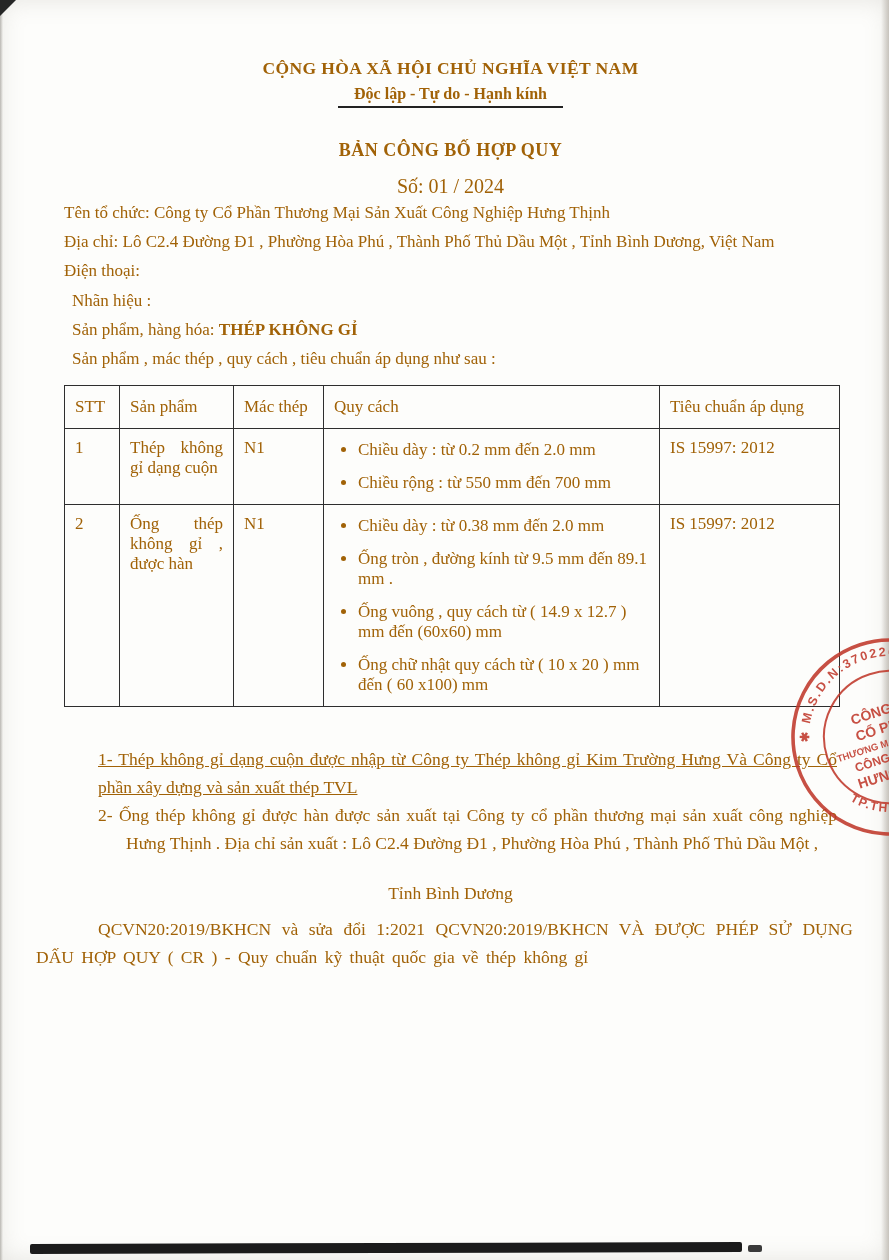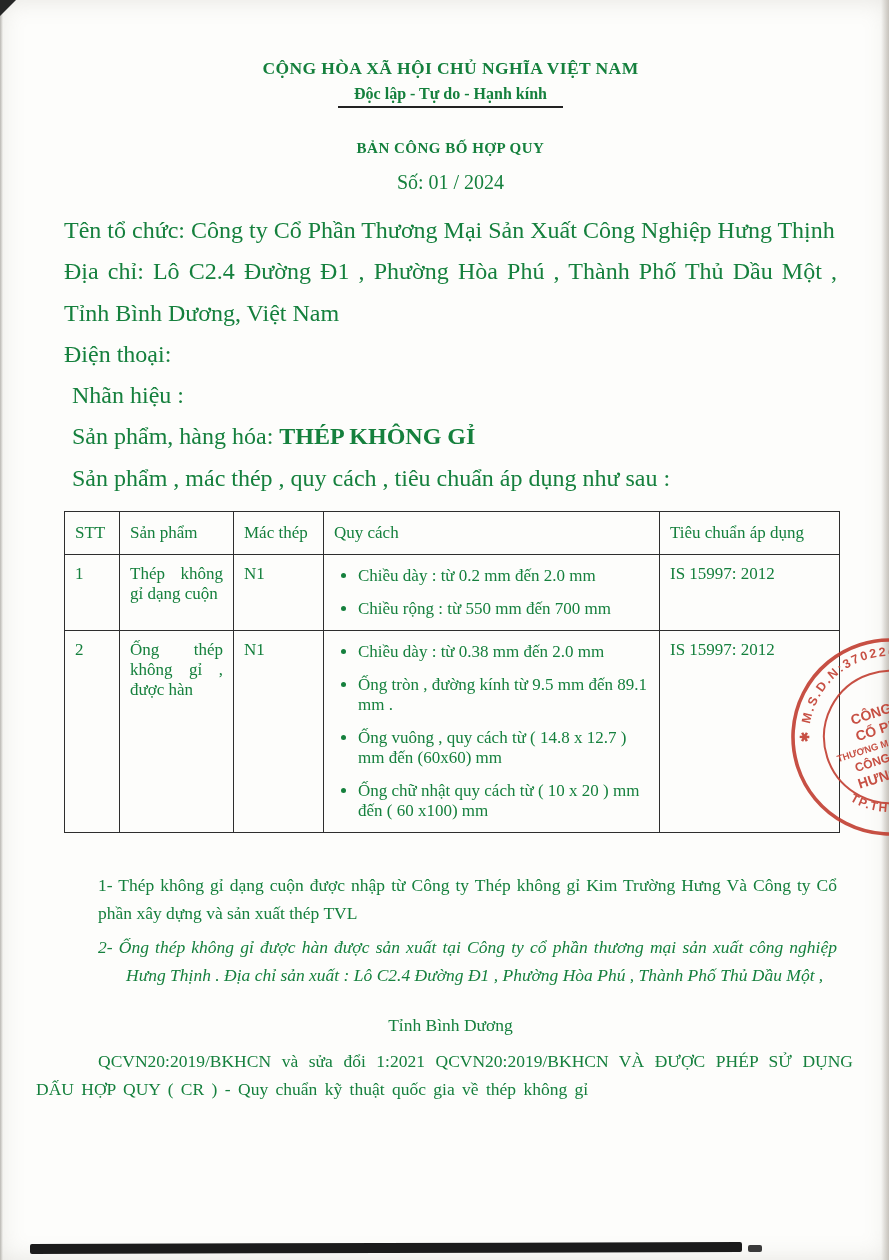--- a/index.html
+++ b/index.html
@@ -3,43 +3,43 @@
 <meta charset="utf-8">
 <style>
   html,body { margin:0; padding:0; background:#e8e8e6; }
   .page {
     position:relative;
     width:889px; height:1260px;
     margin:0 auto;
     background:#fdfdfb;
     overflow:hidden;
     font-family:"Liberation Serif","DejaVu Serif",serif;
-    color:#15803d;
+    color:#a16207;
     box-shadow: inset 0 0 24px rgba(120,115,105,0.18);
   }
   
   .edge-left   { position:absolute; left:0; top:0; width:3px; height:100%; background:linear-gradient(to right,#b9b7b2,rgba(185,183,178,0)); }
   .edge-right  { position:absolute; right:0; top:0; width:8px; height:100%; background:linear-gradient(to left,#c7c3bc,rgba(199,195,188,0)); }
   .corner-mark { position:absolute; left:0; top:0; width:0; height:0;
                  border-top:16px solid #262626; border-right:16px solid transparent; }
   .bottom-bar  { position:absolute; left:30px; bottom:7px; width:712px; height:10px;
                  background:#1b1b1b; border-radius:2px; transform:rotate(-0.15deg); }
   .bottom-dot  { position:absolute; left:748px; bottom:8px; width:14px; height:7px; background:#3a3a3a; border-radius:2px; }
 
   .content { padding:58px 52px 0 64px; }
 
   .nat-header { text-align:center; }
   .nat-line1 { font-weight:bold; font-size:17.5px; letter-spacing:0.4px; }
   .nat-line2 { display:inline-block; font-weight:bold; font-size:16px; margin-top:6px;
                padding:0 16px 3px 16px; border-bottom:2px solid #222; }
 
-  .doc-title { text-align:center; font-weight:bold; font-size:15px; letter-spacing:0.5px; margin-top:32px; }
+  .doc-title { text-align:center; font-weight:bold; font-size:18px; letter-spacing:0.5px; margin-top:32px; }
   .doc-number { text-align:center; font-size:20px; margin-top:14px; }
 
-  .info { margin-top:16px; font-size:24px; line-height:1.72; text-align:justify; }
+  .info { font-size:17px; line-height:1.72; text-align:justify; }
   .info .indented { margin-left:8px; }
   .bold { font-weight:bold; }
 
   table.conformity {
     width:775px; margin-top:12px;
     border-collapse:collapse; table-layout:fixed;
     font-size:17px;
   }
   table.conformity th, table.conformity td {
     border:1.4px solid #2e2e2e;
@@ -50,22 +50,22 @@
   }
   table.conformity thead th { vertical-align:middle; height:24px; }
   td.center, th.center { text-align:center; }
   td.stt { text-align:center; }
   td.grade { text-align:center; }
   ul.specs { margin:2px 0 2px 0; padding-left:24px; }
   ul.specs li { margin-bottom:13px; }
   ul.specs li:last-child { margin-bottom:2px; }
 
   .notes { margin-top:38px; font-size:17.5px; line-height:1.6; }
-  .note-1 { margin-left:34px; text-align:justify; }
-  .note-2 { margin-left:62px; text-indent:-28px; margin-top:6px; text-align:justify;font-style:italic; }
+  .note-1 { margin-left:34px; text-align:justify;text-decoration:underline; }
+  .note-2 { margin-left:62px; text-indent:-28px; text-align:justify; }
   .note-plain { margin-top:22px;text-align:center; }
   .note-final { margin-top:8px; margin-left:-28px; margin-right:-16px;
                 text-indent:62px; text-align:justify; word-spacing:3px; }
 
   
   .stamp-wrap { position:absolute; top:632px; right:-106px; width:210px; height:210px;
                 pointer-events:none; opacity:0.88; }
 </style>
 </head>
 <body>
@@ -128,21 +128,21 @@
           <td>IS 15997: 2012</td>
         </tr>
         <tr>
           <td class="stt">2</td>
           <td style="text-align:justify;">Ống thép không gỉ , được hàn</td>
           <td class="grade">N1</td>
           <td>
               <ul class="specs">
                 <li>Chiều dày : từ 0.38 mm đến 2.0 mm</li>
                 <li>Ống tròn , đường kính từ 9.5 mm đến 89.1 mm .</li>
-                <li>Ống vuông , quy cách từ ( 14.8 x 12.7 ) mm đến (60x60) mm</li>
+                <li>Ống vuông , quy cách từ ( 14.9 x 12.7 ) mm đến (60x60) mm</li>
                 <li>Ống chữ nhật quy cách từ ( 10 x 20 ) mm đến ( 60 x100) mm</li>
               </ul>
             </td>
           <td>IS 15997: 2012</td>
         </tr>
       </tbody>
     </table>
 
     <div class="notes">
       <div class="note-1">1-  Thép không gỉ dạng cuộn được nhập từ Công ty Thép không gỉ Kim Trường Hưng Và Công ty Cổ phần xây dựng và sản xuất thép TVL</div>

